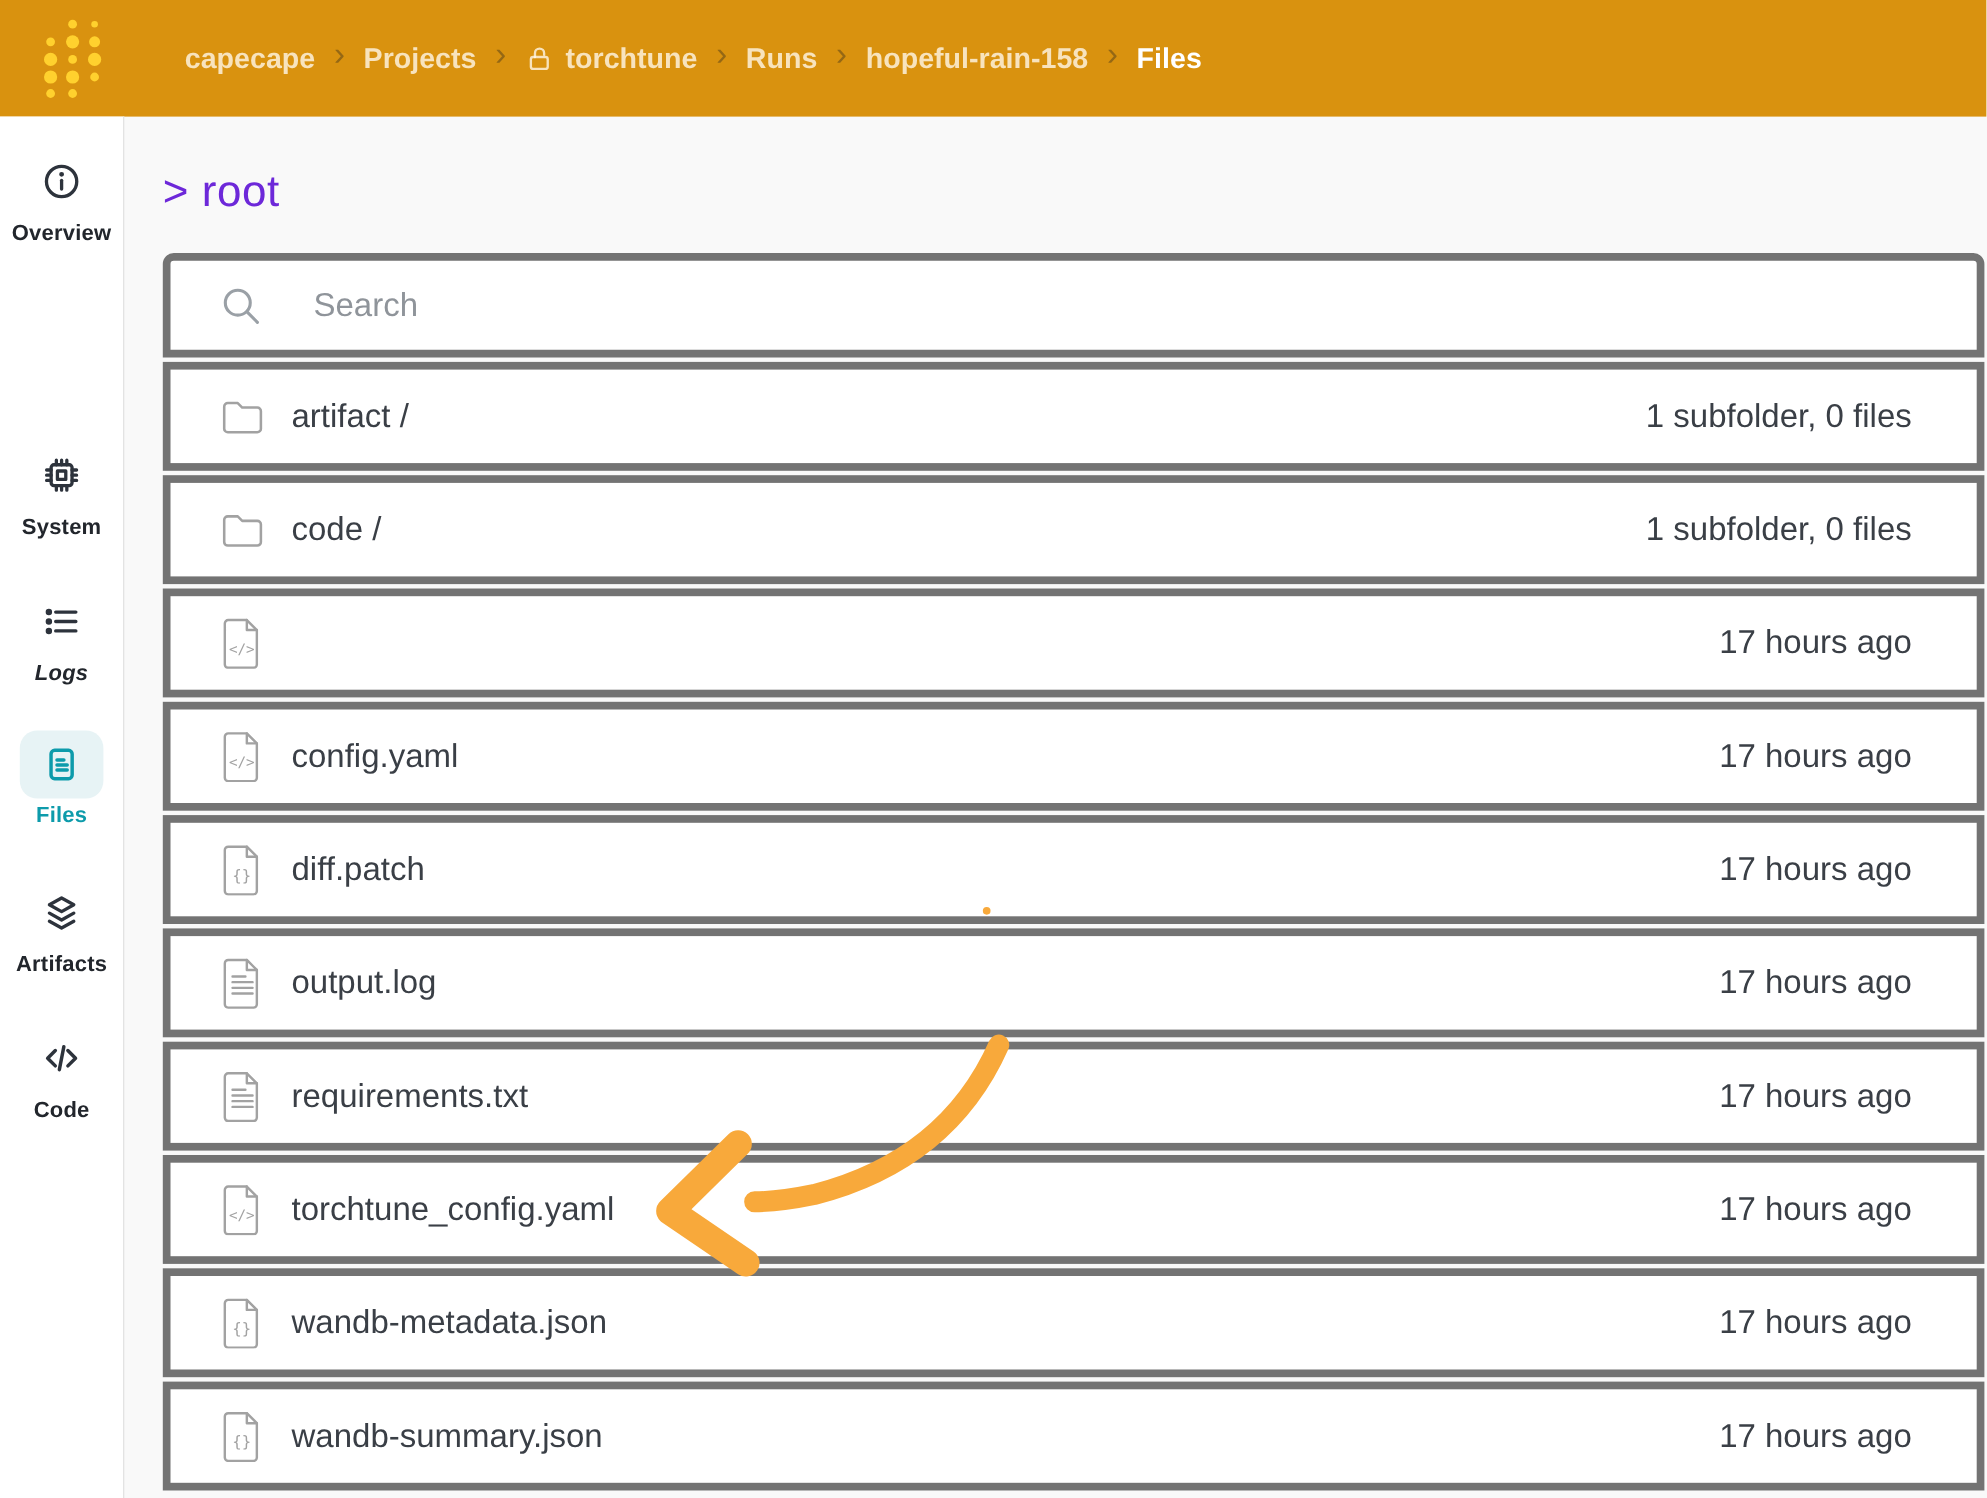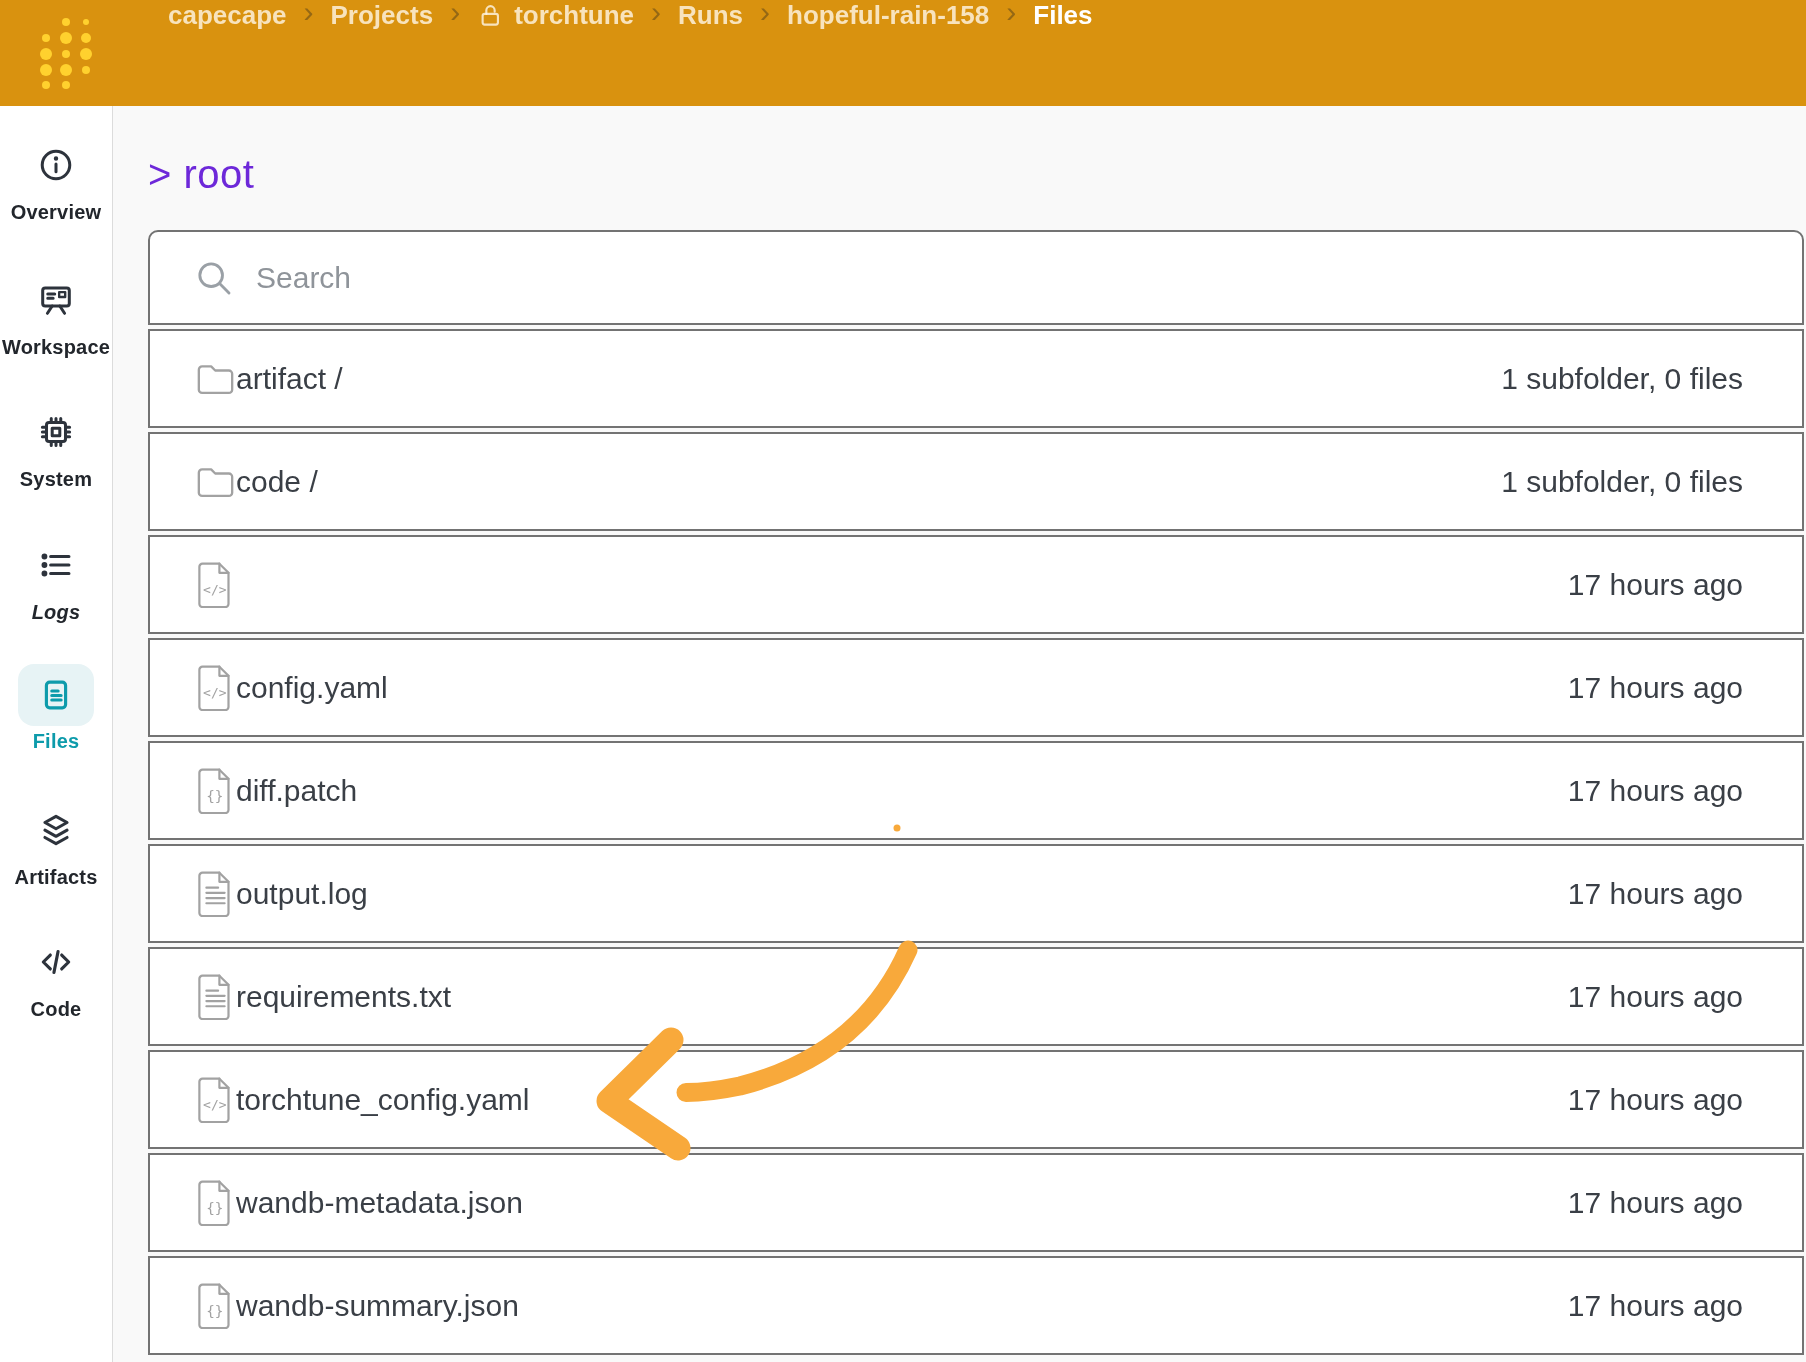--- a/index.html
+++ b/index.html
@@ -8,21 +8,21 @@
     font-family:"Liberation Sans","DejaVu Sans",sans-serif;
     background:#f9f9f9; position:relative;
   }
 
   
   .topbar {
     position:absolute; left:0; top:0; width:1806px; height:106px;
     background:#d9920f; display:flex; align-items:center;
   }
   .logo { position:absolute; left:38px; top:14px; width:56px; height:78px; cursor:pointer; }
-  .crumbs { position:absolute; left:168px; top:0; height:106px; display:flex; align-items:flex-start; gap:17px; }
+  .crumbs { position:absolute; left:168px; top:0; height:106px; display:flex; align-items:center; gap:17px; }
   .crumb { font-size:26px; font-weight:600; color:rgba(255,248,232,0.8); display:flex; align-items:center; gap:10px; cursor:pointer; white-space:nowrap; }
   .crumb.current { color:#ffffff; font-weight:700; }
   .crumb-sep { font-size:30px; line-height:1; color:rgba(92,70,26,0.55); font-weight:400; transform:translateY(-3px); }
   .lock svg { display:block; }
 
   
   .sidebar {
     position:absolute; left:0; top:106px; width:113px; height:1256px;
     background:#ffffff; border-right:1px solid #dcdcdc;
   }
@@ -33,21 +33,21 @@
   }
   .side-label { margin-top:4px; font-size:20px; font-weight:600; color:#22262c; letter-spacing:0.2px; }
   .side-item.active .side-label { color:#0d9bab; }
 
   
   .main-heading {
     position:absolute; left:148px; top:152px;
     font-size:40px; font-weight:400; color:#6d28d9; letter-spacing:0.5px;
   }
   .panel { position:absolute; left:148px; top:230px; width:1656px; }
-  .box { background:#ffffff; border:2px solid #737373; margin-bottom:4px; display:flex; align-items:center; }
+  .box { background:#ffffff; border:7px solid #737373; margin-bottom:4px; display:flex; align-items:center;gap:24px; }
   .search-box { height:95px; border-radius:10px 10px 0 0; }
   .search-icon { margin-left:44px; display:flex; color:#9aa0a6; }
   .search-input {
     border:none; outline:none; background:transparent; margin-left:22px; flex:1;
     font-family:"Liberation Sans","DejaVu Sans",sans-serif; font-size:30px; color:#3a3f46;
   }
   .search-input::placeholder { color:#8f949a; opacity:1; }
   .file-row { height:99px; cursor:pointer; }
   .row-icon { margin-left:44px; width:42px; display:flex; justify-content:center; color:#a2a2a2; }
   .row-name { font-size:30px; color:#3a3f46; }
@@ -118,30 +118,20 @@
     <div class="side-item" style="top: 27px;">
     <span class="side-icon-wrap">
         <svg viewBox="0 0 24 24" width="38" height="38" fill="none" stroke="currentColor" stroke-linecap="round" stroke-linejoin="round" stroke-width="1.9">
           <circle cx="12" cy="12" r="8.7"></circle>
           <path d="M12 11.3v5"></path>
           <circle cx="12" cy="7.9" r="0.6" fill="currentColor" stroke-width="1.6"></circle>
         </svg>
       </span>
     <span class="side-label">Overview</span>
   </div>
-    <div class="side-item" style="top: 162px;">
-    <span class="side-icon-wrap">
-        <svg viewBox="0 0 24 24" width="38" height="38" fill="none" stroke="currentColor" stroke-linecap="round" stroke-linejoin="round" stroke-width="1.9">
-          <rect x="3.6" y="4.4" width="16.8" height="11.4" rx="1.6"></rect>
-          <rect x="14" y="7" width="3.8" height="3.1" stroke-width="1.5"></rect>
-          <path d="M6.8 8.2h4.4M6.8 10.9h3.4M9.6 15.8l-3 4.6M14.4 15.8l3 4.6"></path>
-        </svg>
-      </span>
-    <span class="side-label">Workspace</span>
-  </div>
     <div class="side-item" style="top: 294px;">
     <span class="side-icon-wrap">
         <svg viewBox="0 0 24 24" width="38" height="38" fill="none" stroke="currentColor" stroke-linecap="round" stroke-linejoin="round" stroke-width="1.9">
           <rect x="6" y="6" width="12" height="12" rx="1.6"></rect>
           <rect x="9.6" y="9.6" width="4.8" height="4.8"></rect>
           <path d="M9 6V3.4M12 6V3.4M15 6V3.4M9 20.6V18M12 20.6V18M15 20.6V18M6 9H3.4M6 12H3.4M6 15H3.4M20.6 9H18M20.6 12H18M20.6 15H18"></path>
         </svg>
       </span>
     <span class="side-label">System</span>
   </div>

